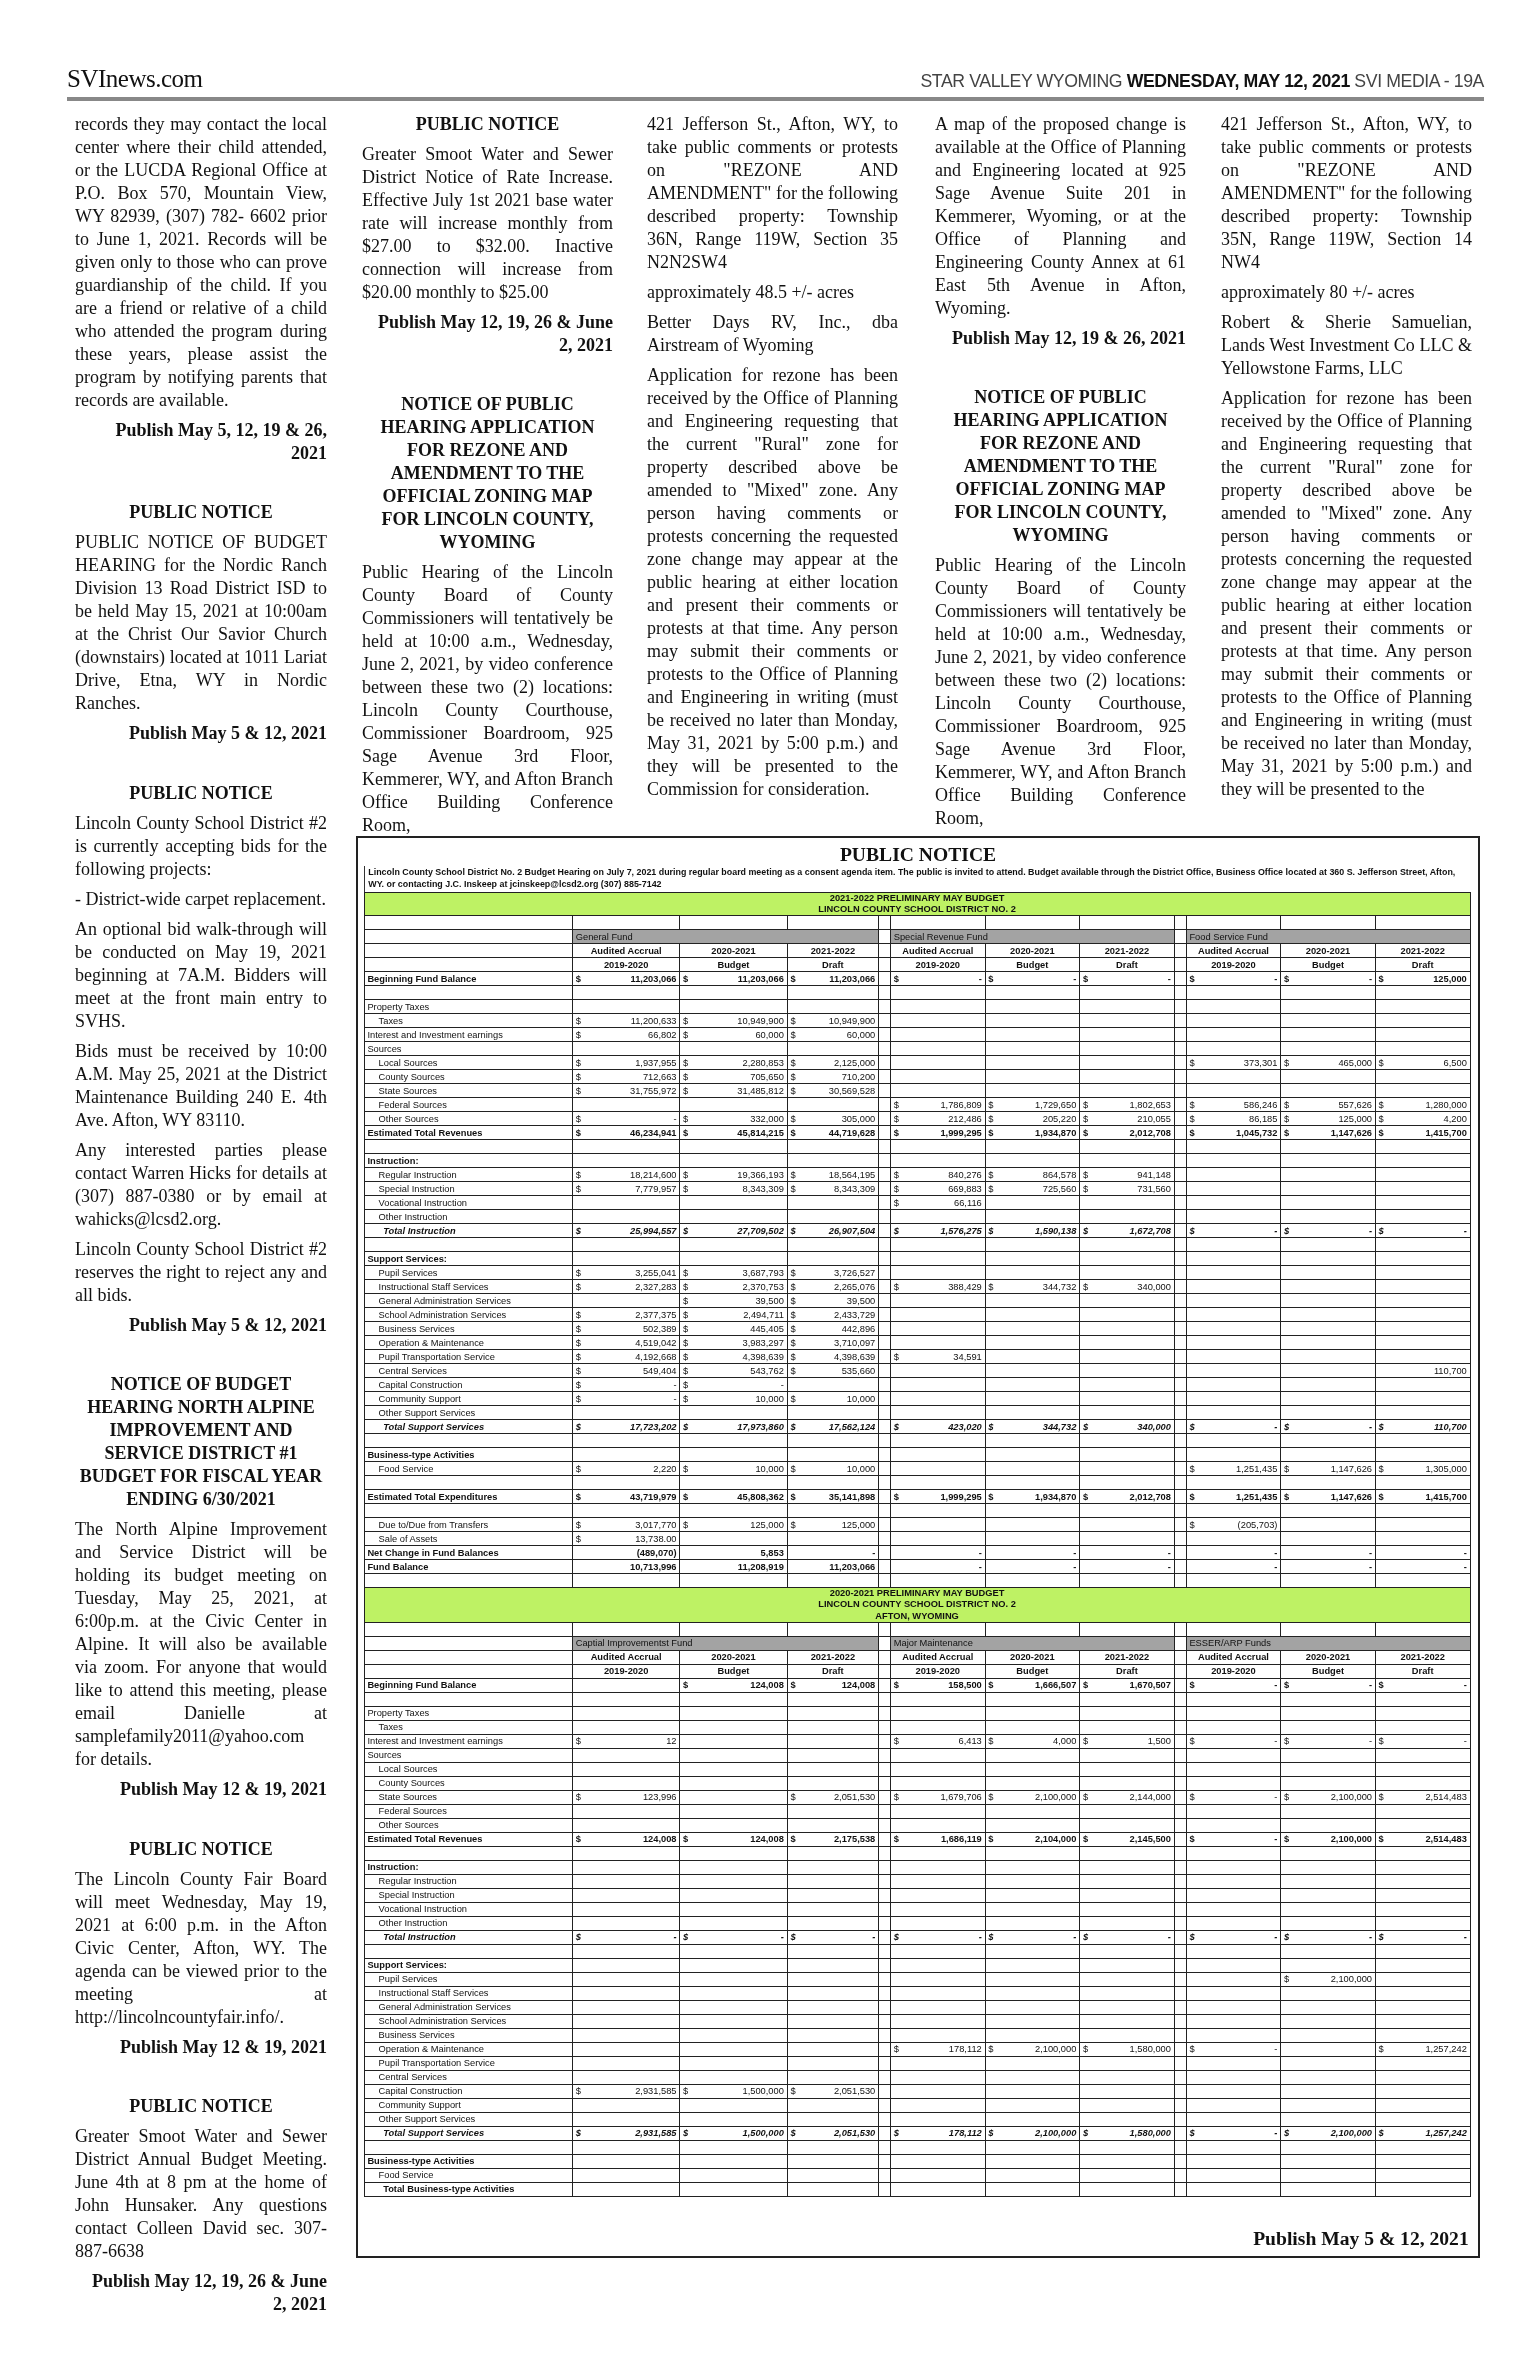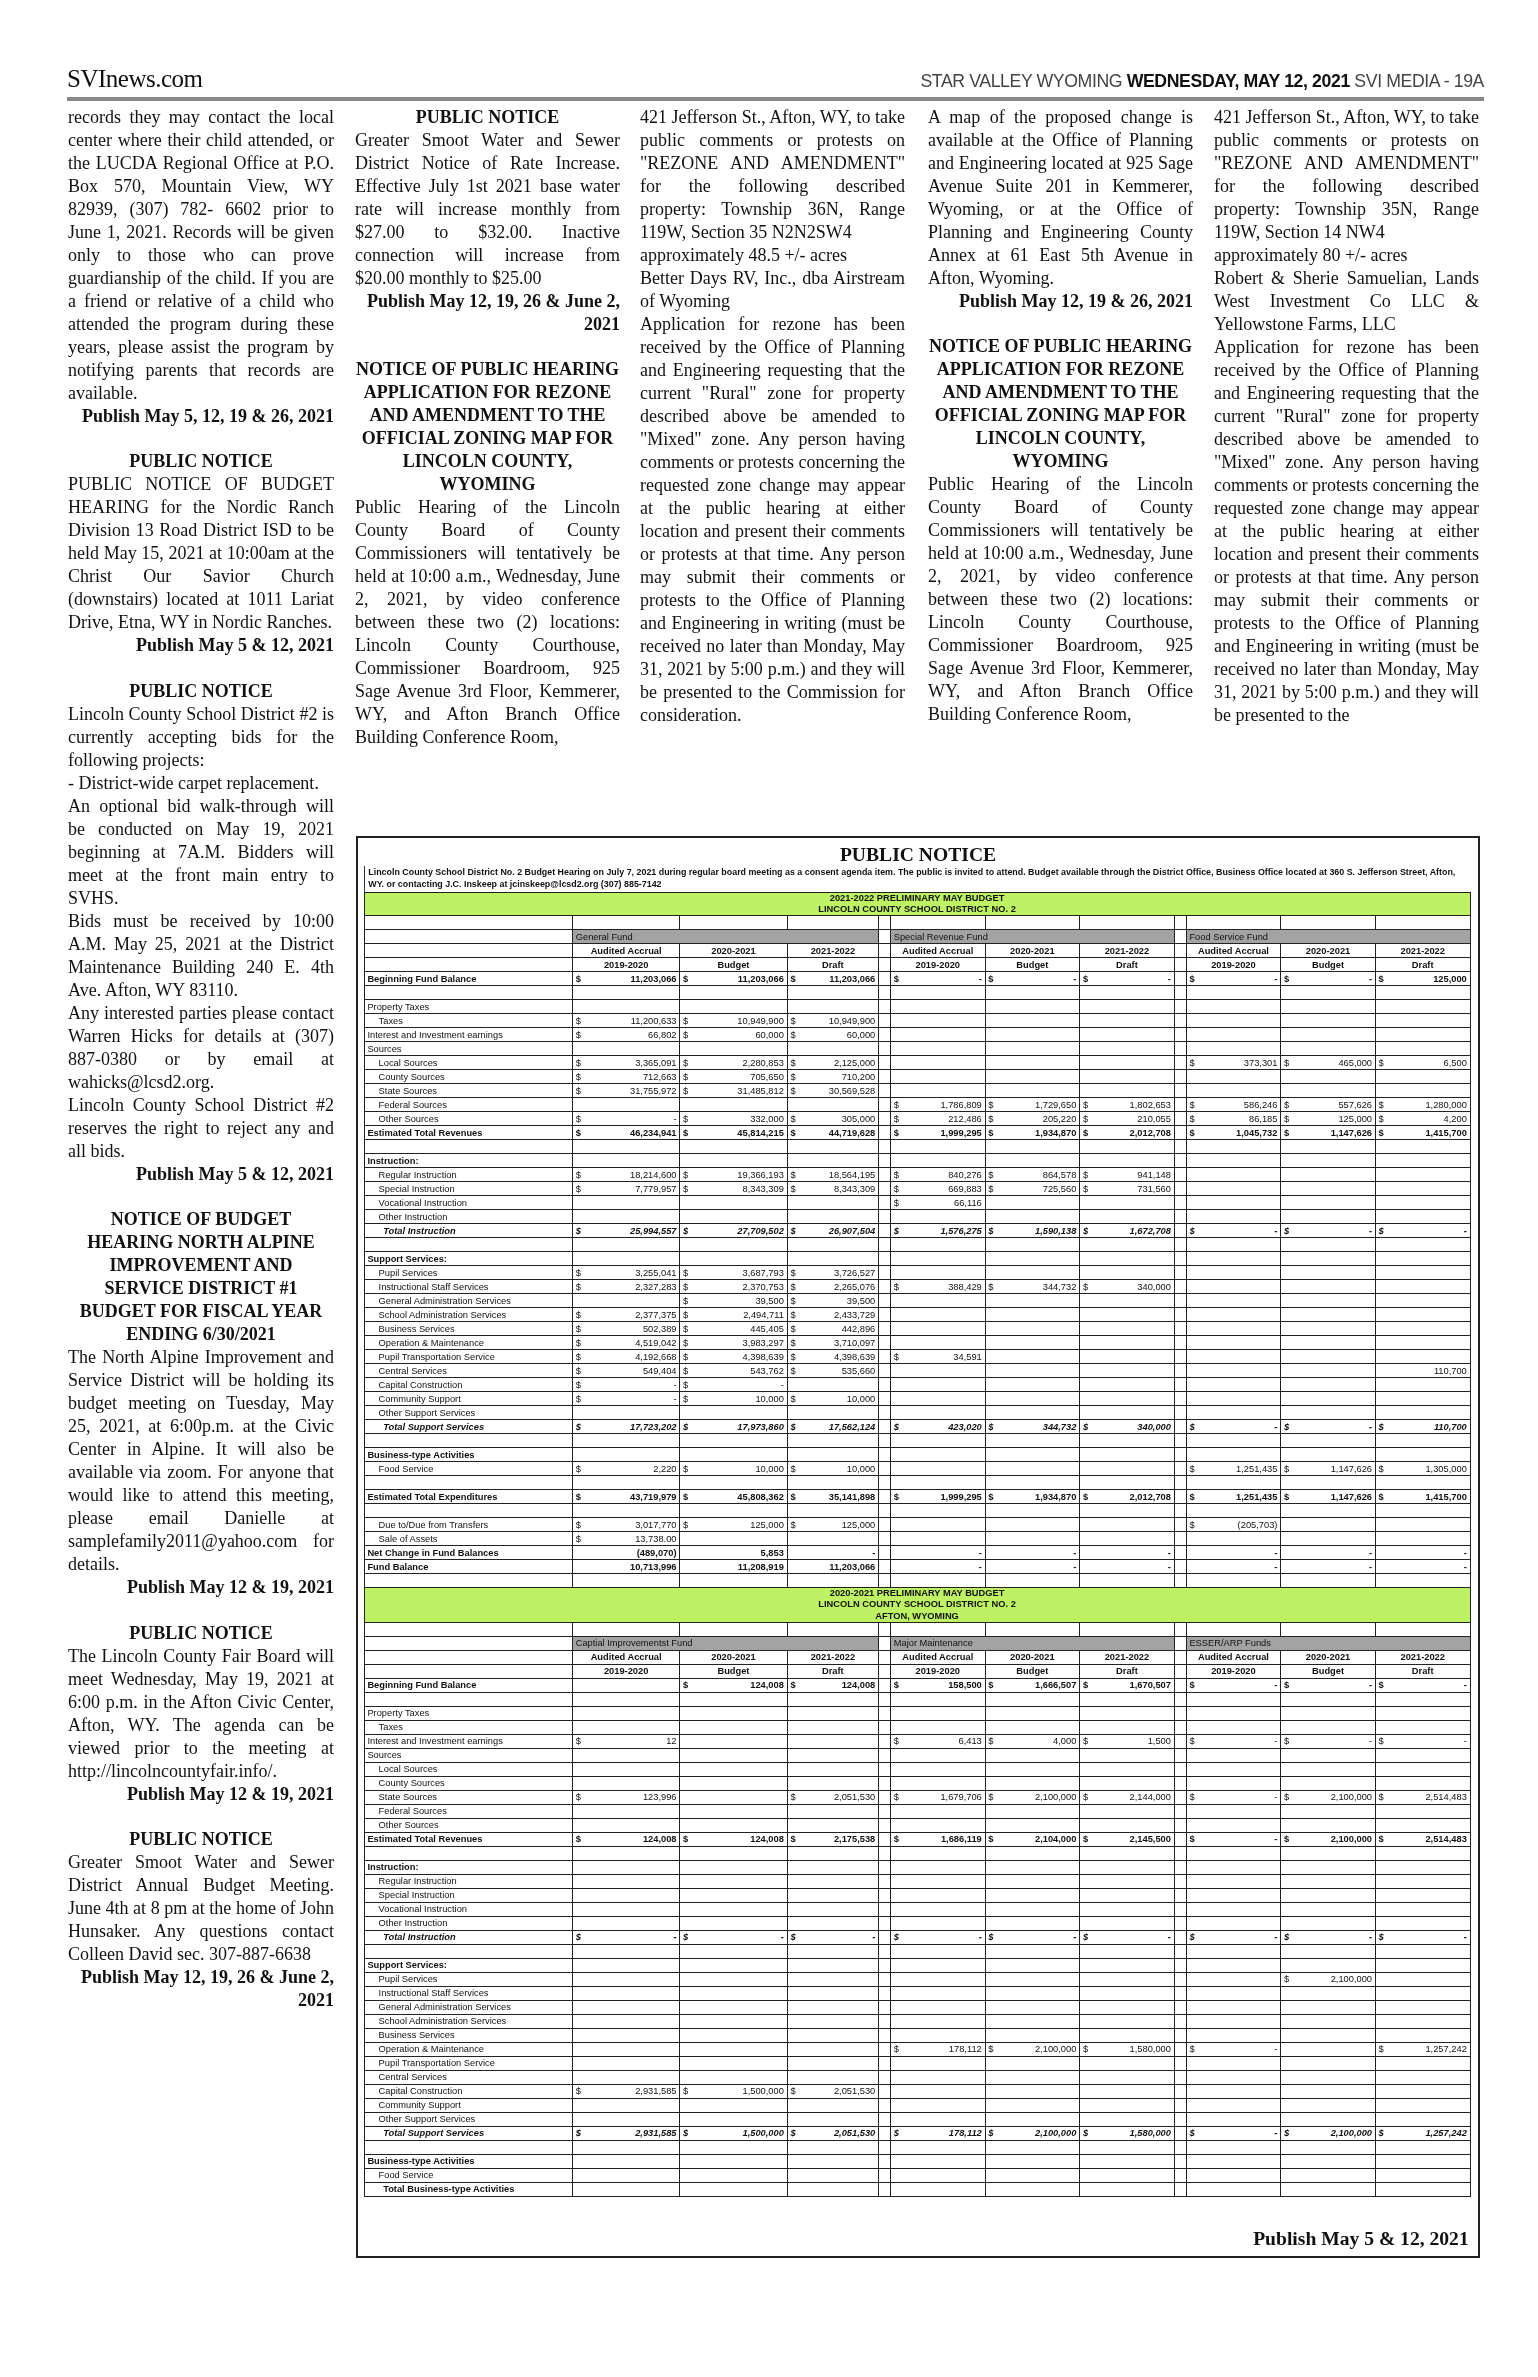--- a/index.html
+++ b/index.html
@@ -3,21 +3,21 @@
 <meta charset="utf-8">
 <style>
   html,body{margin:0;padding:0;background:#fff;}
   body{width:1538px;height:2377px;position:relative;overflow:hidden;font-family:"DejaVu Serif",serif;color:#111;}
   .masthead{position:absolute;left:67px;top:65px;width:1417px;height:26px;}
   .logo{position:absolute;left:0;top:0;font-family:"Liberation Serif",serif;font-weight:normal;font-size:25px;letter-spacing:-0.5px;}
   .dateline{position:absolute;right:0;top:5.6px;font-family:"Liberation Sans",sans-serif;font-size:17.7px;color:#444;letter-spacing:-0.4px;}
   .dateline b{color:#111;}
   .rule{position:absolute;left:67px;top:97px;width:1417px;height:3.7px;background:#888;}
   .col{position:absolute;top:106px;font-family:"Liberation Serif",serif;font-size:18px;line-height:23px;text-align:justify;}
-  .col p{margin:0;}
+  .col p{margin:7px;}
   .hd{text-align:center;font-weight:bold;}
   .pub{text-align:right;font-weight:bold;}
   .gap{height:22.4px;}
   .c1{left:68px;width:266px;}
   .c2{left:355px;width:265px;}
   .c3{left:640px;width:265px;}
   .c4{left:928px;width:265px;}
   .c5{left:1214px;width:265px;}
   .notice-box{position:absolute;left:356px;top:836px;width:1124px;height:1422px;border:2.8px solid #222;box-sizing:border-box;background:#fff;}
   .nb-title{text-align:center;font-family:"Liberation Serif",serif;font-weight:bold;font-size:19.6px;margin-top:5.6px;}
@@ -261,21 +261,21 @@
           <td class="num"></td>
           <td class="num"></td>
           <td class="num"></td>
           <td class="sp"></td>
           <td class="num"></td>
           <td class="num"></td>
           <td class="num"></td>
         </tr>
         <tr>
           <td class="lab ind">Local Sources</td>
-          <td class="num"><span class="dollar">$</span><span>3,365,091</span></td>
+          <td class="num"><span class="dollar">$</span><span>1,937,955</span></td>
           <td class="num"><span class="dollar">$</span><span>2,280,853</span></td>
           <td class="num"><span class="dollar">$</span><span>2,125,000</span></td>
           <td class="sp"></td>
           <td class="num"></td>
           <td class="num"></td>
           <td class="num"></td>
           <td class="sp"></td>
           <td class="num"><span class="dollar">$</span><span>373,301</span></td>
           <td class="num"><span class="dollar">$</span><span>465,000</span></td>
           <td class="num"><span class="dollar">$</span><span>6,500</span></td>

